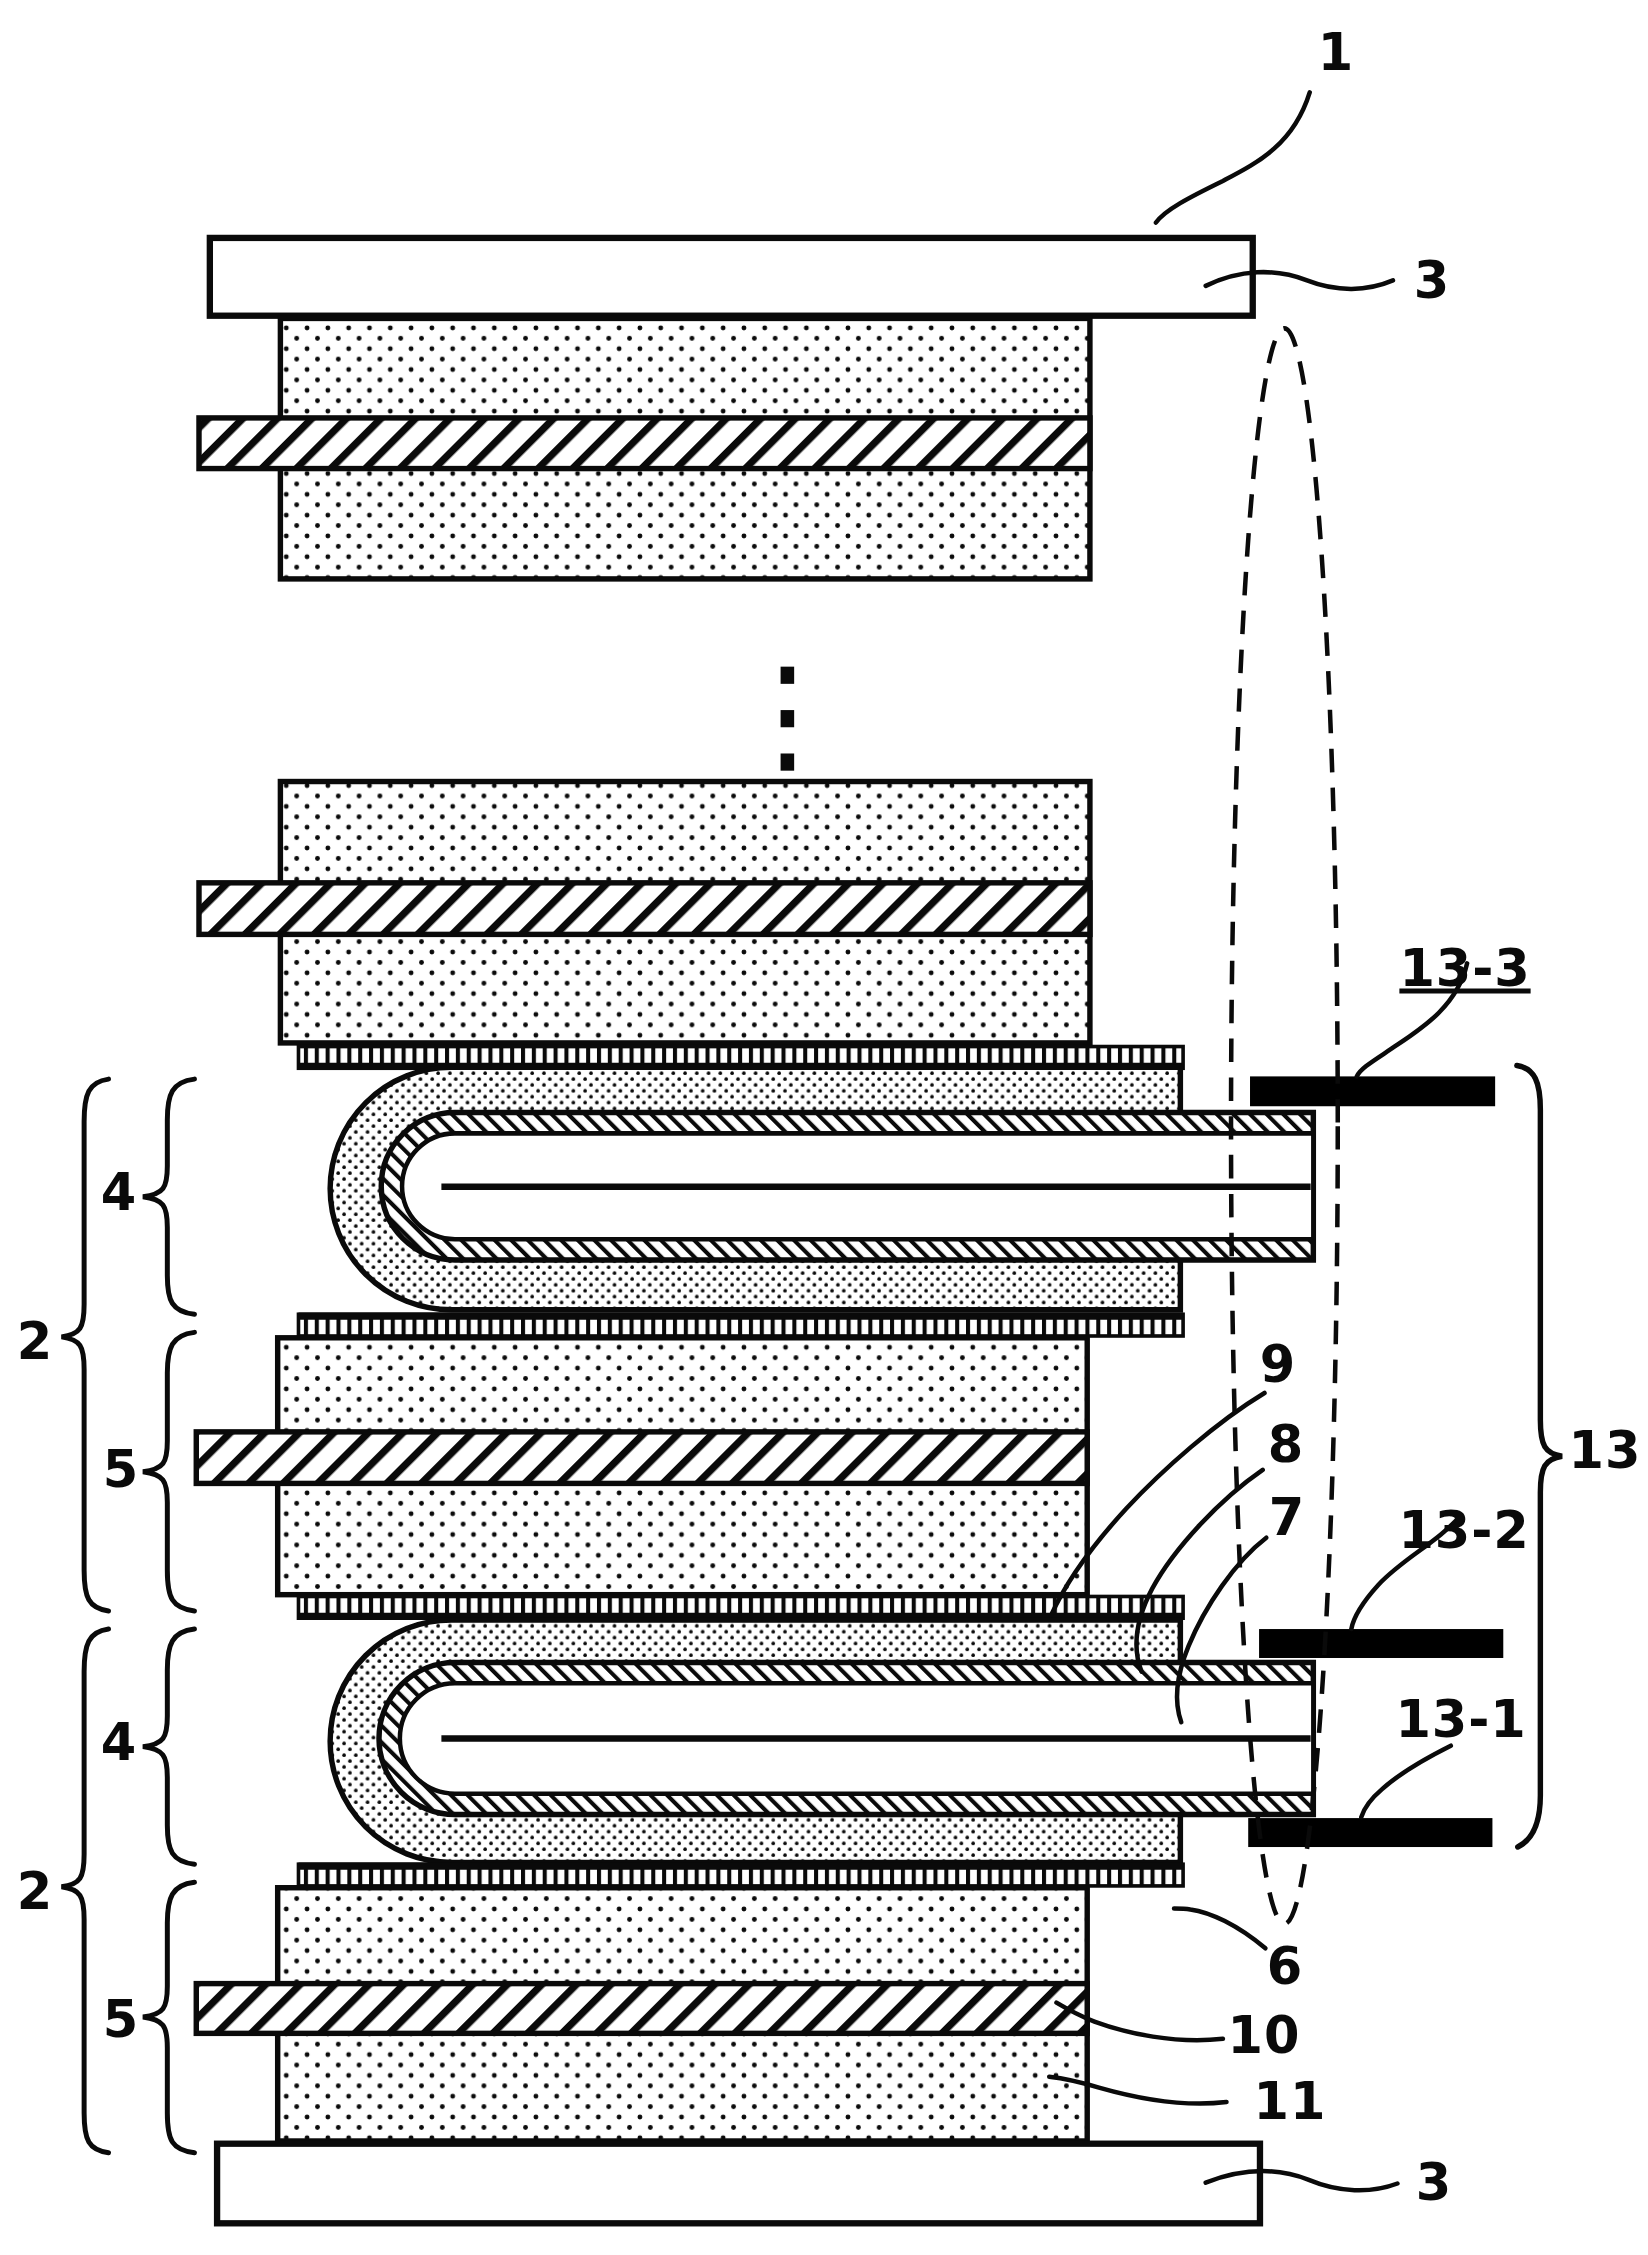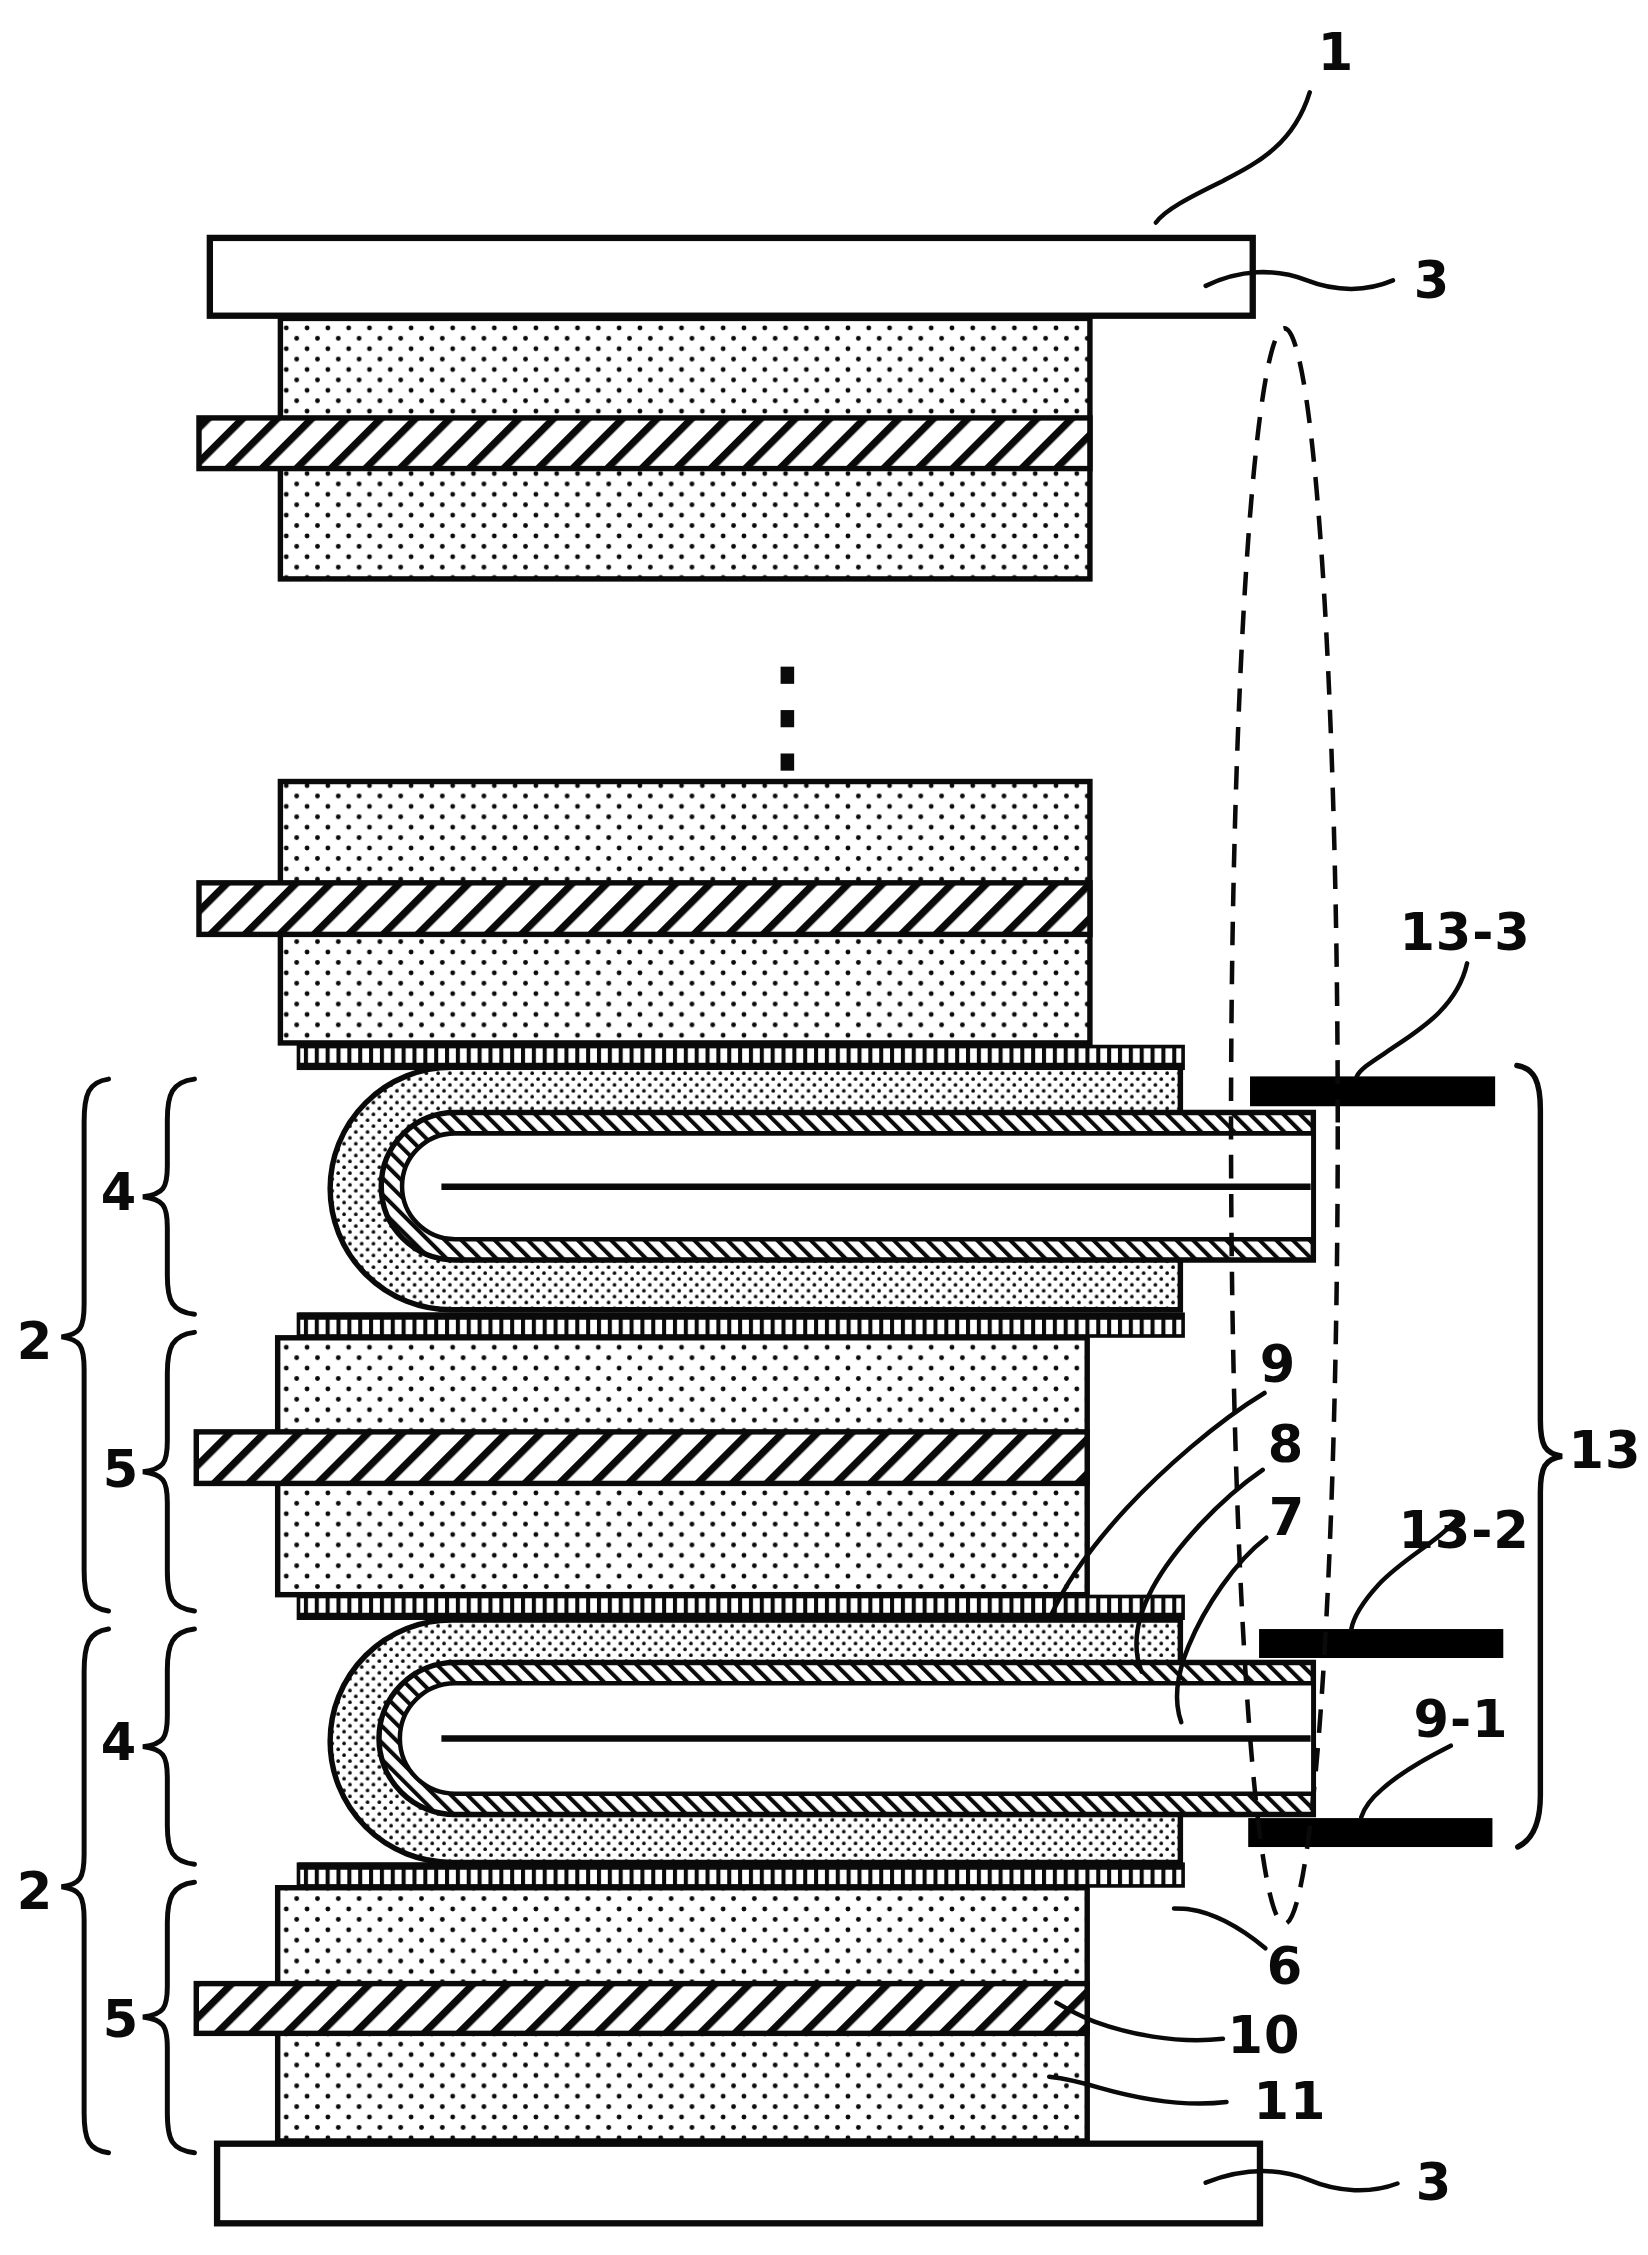--- a/index.html
+++ b/index.html
@@ -124,30 +124,30 @@
     <path d="M 1352,2254 C 1300,2260 1245,2248 1210,2235 C 1192,2228 1178,2220 1168,2214"></path>
     <path d="M 1356,2324 C 1305,2330 1250,2318 1215,2308 C 1195,2302 1178,2298 1160,2296"></path>
     <path d="M 1333,2413 C 1372,2398 1412,2396 1447,2410 C 1480,2424 1516,2425 1545,2414"></path>
   </g>
 
   <ellipse cx="1420" cy="1245" rx="59" ry="882" fill="none" stroke="#0a0a0a" stroke-width="5" stroke-dasharray="26 17"></ellipse>
 </svg>
 
 <div class="lbl" style="left:1336px;top:52px;">1</div>
 <div class="lbl" style="left:1432px;top:280px;">3</div>
-<div class="lbl" style="left:1465px;top:932px;">13-3</div>
+<div class="lbl" style="left:1465px;top:968px;text-decoration:underline;">13-3</div>
 <div class="lbl" style="left:119px;top:1192px;">4</div>
 <div class="lbl" style="left:35px;top:1341px;">2</div>
 <div class="lbl" style="left:1278px;top:1364px;">9</div>
 <div class="lbl" style="left:1286px;top:1444px;">8</div>
 <div class="lbl" style="left:1605px;top:1450px;">13</div>
 <div class="lbl" style="left:121px;top:1469px;">5</div>
 <div class="lbl" style="left:1464px;top:1530px;">13-2</div>
 <div class="lbl" style="left:1287px;top:1517px;">7</div>
-<div class="lbl" style="left:1461px;top:1719px;">9-1</div>
+<div class="lbl" style="left:1461px;top:1719px;">13-1</div>
 <div class="lbl" style="left:119px;top:1742px;">4</div>
 <div class="lbl" style="left:35px;top:1891px;">2</div>
 <div class="lbl" style="left:1285px;top:1966px;">6</div>
 <div class="lbl" style="left:121px;top:2019px;">5</div>
 <div class="lbl" style="left:1264px;top:2035px;">10</div>
 <div class="lbl" style="left:1260px;top:2101px;margin-left:30px;">11</div>
 <div class="lbl" style="left:1434px;top:2182px;">3</div>
 
 </div>
 

